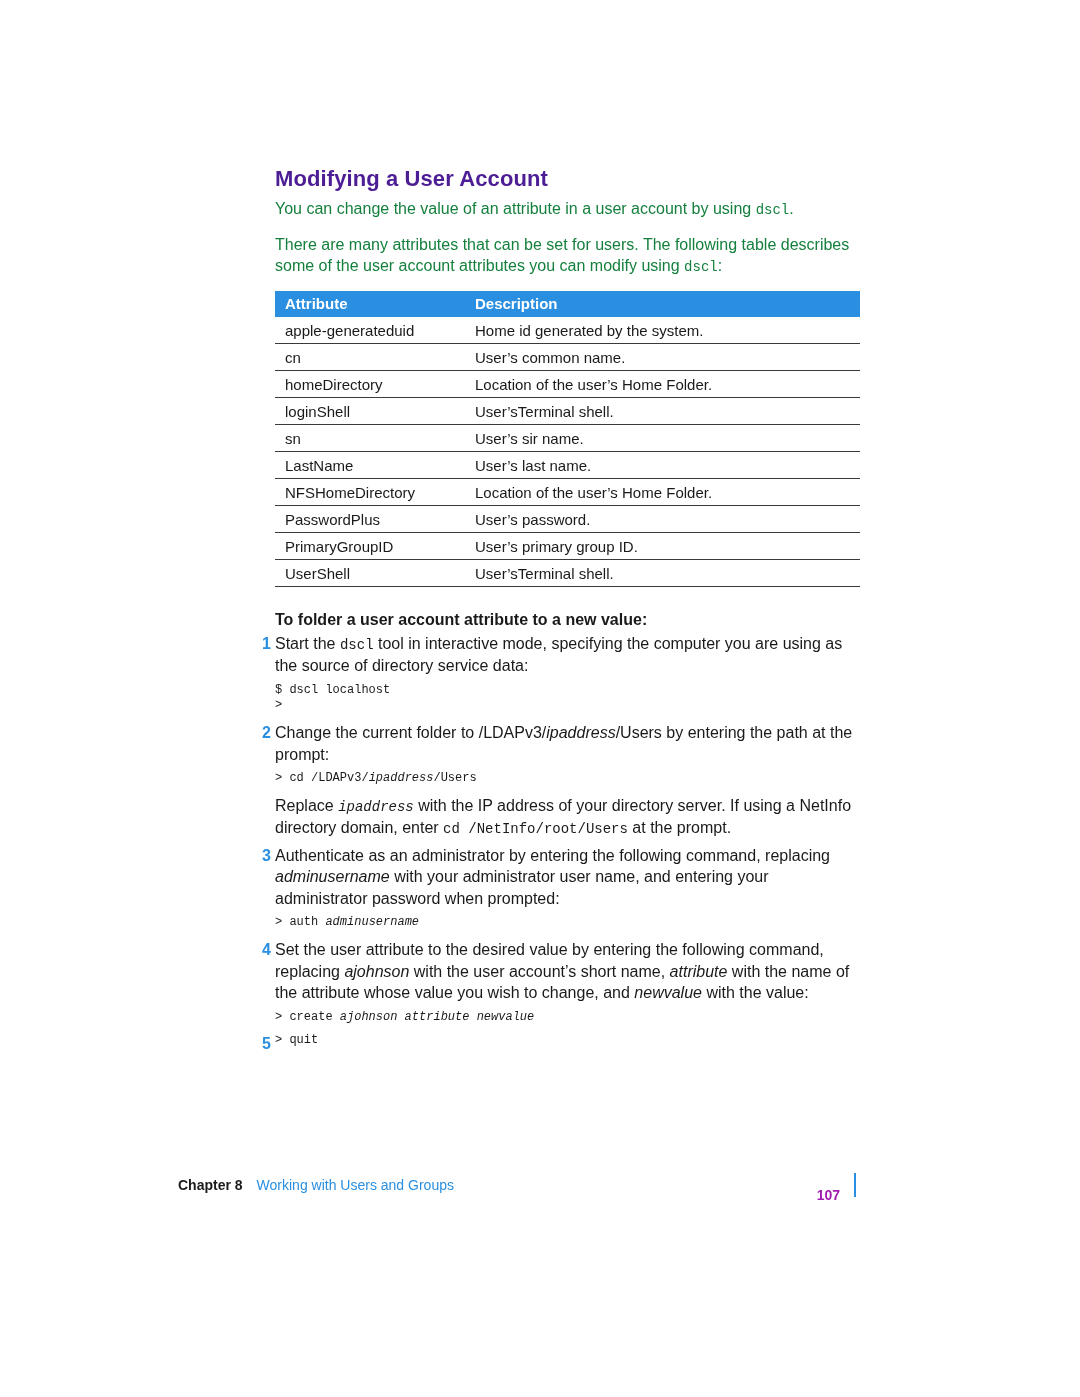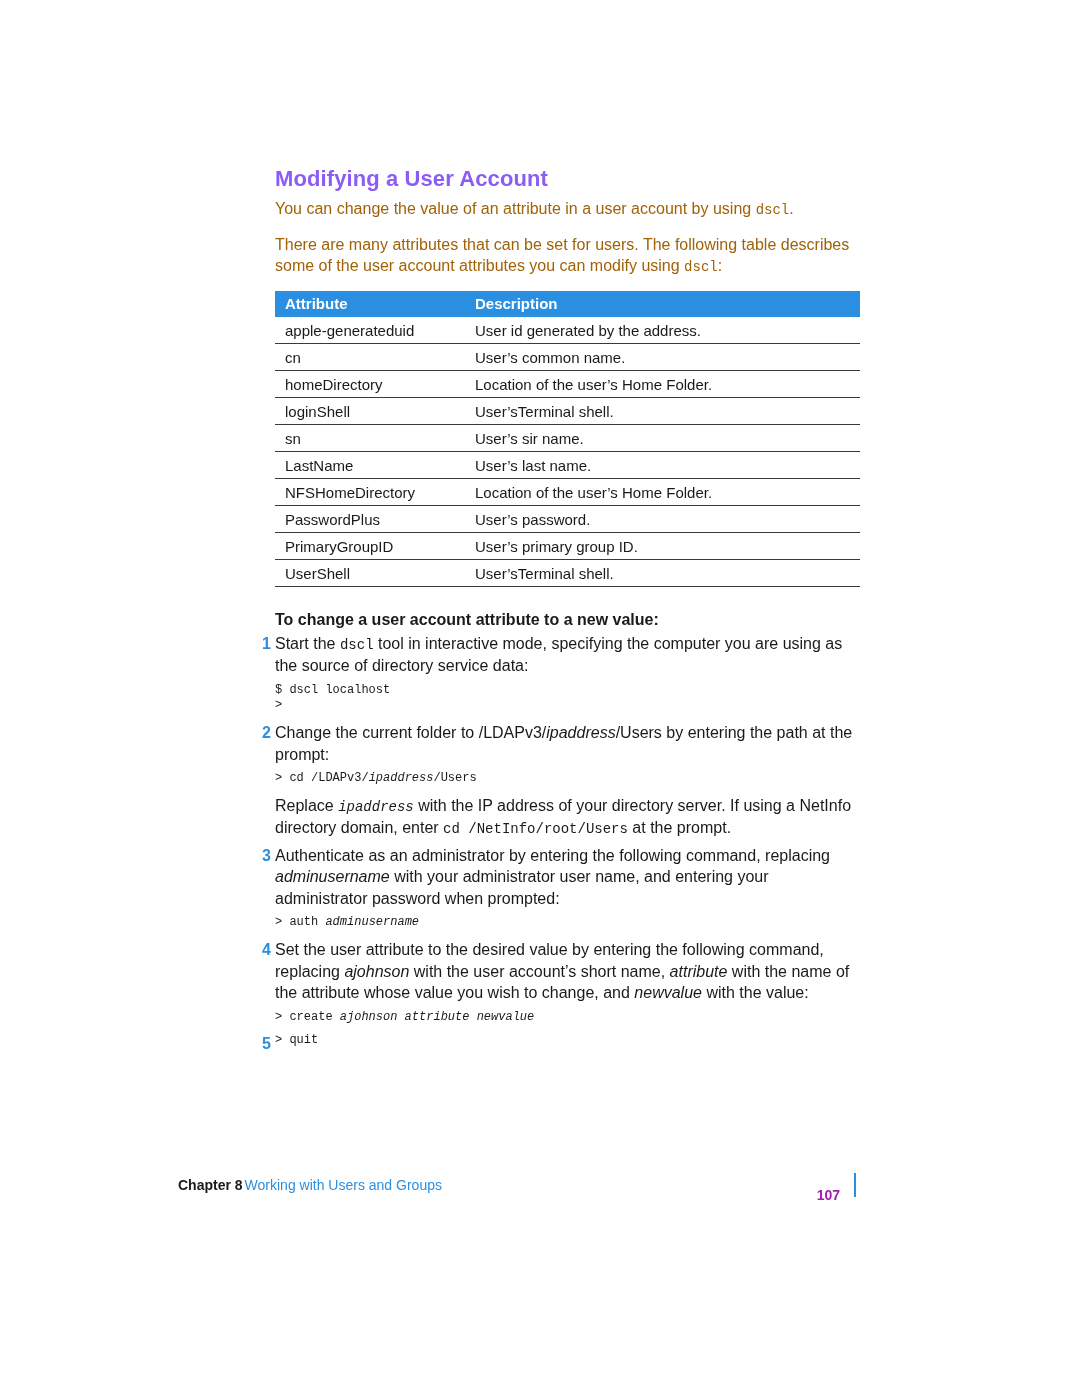--- a/index.html
+++ b/index.html
@@ -11,31 +11,31 @@
     -webkit-font-smoothing: antialiased;
   }
   .page {
     width: 1080px;
     height: 1397px;
     position: relative;
     box-sizing: border-box;
     padding: 166px 220px 0 275px;
   }
   h2.section-title {
-    color: #8b5cf6;
+    color: #4c1d95;
     font-weight: 600;
     font-size: 22px;
     margin: 0 0 6px 0;
     letter-spacing: 0.1px;
   }
   p.body {
     font-size: 16px;
     line-height: 1.35;
     margin: 0 0 14px 0;
-    color: #a16207;
+    color: #15803d;
   }
   code.inline, .mono {
     font-family: "Courier New", Courier, monospace;
     font-size: 14px;
   }
   table.attr-table {
     width: 100%;
     border-collapse: collapse;
     margin: 8px 0 20px 0;
     font-size: 15px;
@@ -102,21 +102,21 @@
     border-right: 2px solid #2a8fe0;
     height: 24px;
     display: flex;
     align-items: center;
     justify-content: space-between;
     padding-right: 14px;
     font-size: 14px;
   }
   .footer .left {
     display: flex;
-    gap: 2px;
+    gap: 14px;
     align-items: baseline;
   }
   .footer .chapter-label { font-weight: 700; }
   .footer .chapter-title { color: #2a8fe0; }
   .footer .pagenum { color: #a21caf; font-weight: 700; margin-top: 20px; }
 </style>
 </head>
 <body>
 
 <div class="page">
@@ -134,21 +134,21 @@
   <table class="attr-table">
     <thead>
       <tr>
         <th>Attribute</th>
         <th>Description</th>
       </tr>
     </thead>
     <tbody id="attr-tbody">
         <tr>
           <td>apple-generateduid</td>
-          <td>User id generated by the address.</td>
+          <td>Home id generated by the system.</td>
         </tr>
         <tr>
           <td>cn</td>
           <td>User’s common name.</td>
         </tr>
         <tr>
           <td>homeDirectory</td>
           <td>Location of the user’s Home Folder.</td>
         </tr>
         <tr>
@@ -175,21 +175,21 @@
           <td>PrimaryGroupID</td>
           <td>User’s primary group ID.</td>
         </tr>
         <tr>
           <td>UserShell</td>
           <td>User’sTerminal shell.</td>
         </tr>
       </tbody>
   </table>
 
-  <h4 class="procedure-title">To change a user account attribute to a new value:</h4>
+  <h4 class="procedure-title">To folder a user account attribute to a new value:</h4>
 
   <ol class="steps" id="steps-list">
       <li>
         <span class="step-number">1</span>
         <span class="step-text"><span>Start the </span><code class="inline">dscl</code><span> tool in interactive mode, specifying the computer you are using as the source of directory service data:</span></span>
         <pre class="codeblock">$ dscl localhost
 &gt;</pre>
       </li>
       <li>
         <span class="step-number">2</span>

